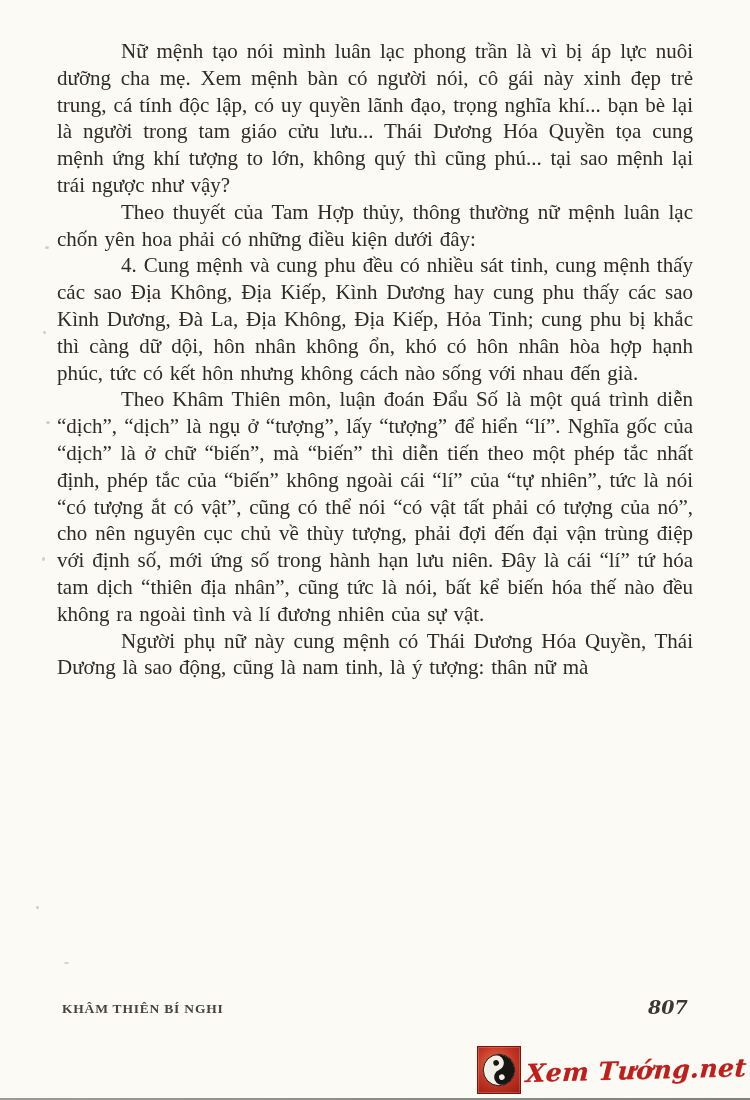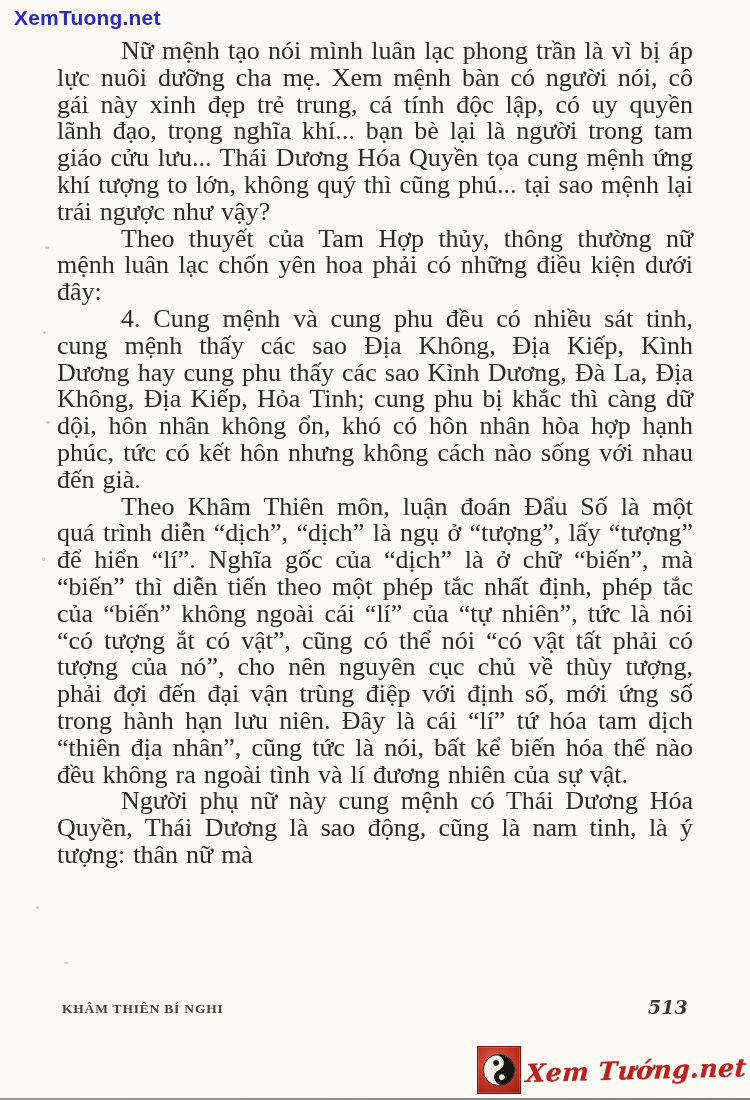--- a/index.html
+++ b/index.html
@@ -16,21 +16,21 @@
       radial-gradient(140% 120% at 50% 45%, rgba(255,255,255,0) 70%, rgba(120,118,110,0.10) 100%);
   }
   .site-link{
     position:absolute;left:14px;top:6px;
     font-family:"Liberation Sans", sans-serif;
     font-size:21px;font-weight:600;color:#2a2ac8;
     text-decoration:none;cursor:pointer;letter-spacing:0.2px;
   }
   .text-column{
     position:absolute;left:57px;top:38px;width:636px;
-    font-size:26px;line-height:26.8px;color:#2f2b26;
+    font-size:21px;line-height:26.8px;color:#2f2b26;
     text-align:justify;
   }
   .para{margin:0;text-indent:64px;word-spacing:1.5px;}
   .footer-title{
     position:absolute;left:62px;top:1001px;
     font-size:13.5px;font-weight:bold;letter-spacing:0.8px;color:#494439;text-align:right;
   }
   .page-number{
     position:absolute;left:648px;top:996px;
     font-family:"DejaVu Serif", serif;
@@ -60,32 +60,31 @@
   .scan-bottom{
     position:absolute;left:0;right:0;bottom:0;height:2px;
     background:linear-gradient(to right,#9a9a98,#7f7f7d);
   }
 </style>
 </head>
 <body>
 
 <div class="page">
 
-  <a class="site-link">XemTuong.net</a>
 
   <div class="text-column">
     <p class="para">Nữ mệnh tạo nói mình luân lạc phong trần là vì bị áp lực nuôi dưỡng cha mẹ. Xem mệnh bàn có người nói, cô gái này xinh đẹp trẻ trung, cá tính độc lập, có uy quyền lãnh đạo, trọng nghĩa khí... bạn bè lại là người trong tam giáo cửu lưu... Thái Dương Hóa Quyền tọa cung mệnh ứng khí tượng to lớn, không quý thì cũng phú... tại sao mệnh lại trái ngược như vậy?</p>
     <p class="para">Theo thuyết của Tam Hợp thủy, thông thường nữ mệnh luân lạc chốn yên hoa phải có những điều kiện dưới đây:</p>
     <p class="para">4. Cung mệnh và cung phu đều có nhiều sát tinh, cung mệnh thấy các sao Địa Không, Địa Kiếp, Kình Dương hay cung phu thấy các sao Kình Dương, Đà La, Địa Không, Địa Kiếp, Hỏa Tinh; cung phu bị khắc thì càng dữ dội, hôn nhân không ổn, khó có hôn nhân hòa hợp hạnh phúc, tức có kết hôn nhưng không cách nào sống với nhau đến già.</p>
     <p class="para">Theo Khâm Thiên môn, luận đoán Đẩu Số là một quá trình diễn “dịch”, “dịch” là ngụ ở “tượng”, lấy “tượng” để hiển “lí”. Nghĩa gốc của “dịch” là ở chữ “biến”, mà “biến” thì diễn tiến theo một phép tắc nhất định, phép tắc của “biến” không ngoài cái “lí” của “tự nhiên”, tức là nói “có tượng ắt có vật”, cũng có thể nói “có vật tất phải có tượng của nó”, cho nên nguyên cục chủ về thùy tượng, phải đợi đến đại vận trùng điệp với định số, mới ứng số trong hành hạn lưu niên. Đây là cái “lí” tứ hóa tam dịch “thiên địa nhân”, cũng tức là nói, bất kể biến hóa thế nào đều không ra ngoài tình và lí đương nhiên của sự vật.</p>
     <p class="para">Người phụ nữ này cung mệnh có Thái Dương Hóa Quyền, Thái Dương là sao động, cũng là nam tinh, là ý tượng: thân nữ mà</p>
   </div>
 
   <span class="footer-title">KHÂM THIÊN BÍ NGHI</span>
-  <span class="page-number">513</span>
+  <span class="page-number">807</span>
 
   <div class="logo">
     <span class="logo-box">
       <svg viewBox="0 0 40 40" width="34" height="34" aria-hidden="true">
         <circle cx="20" cy="20" r="18.5" fill="#f2efe6" stroke="#14120f" stroke-width="1"></circle>
         <path d="M20,2 A18,18 0 0 1 20,38 A9,9 0 0 1 20,20 A9,9 0 0 0 20,2 Z" fill="#181613"></path>
         <circle cx="20" cy="11" r="3.3" fill="#181613"></circle>
         <circle cx="20" cy="29" r="3.3" fill="#f2efe6"></circle>
       </svg>
     </span>

